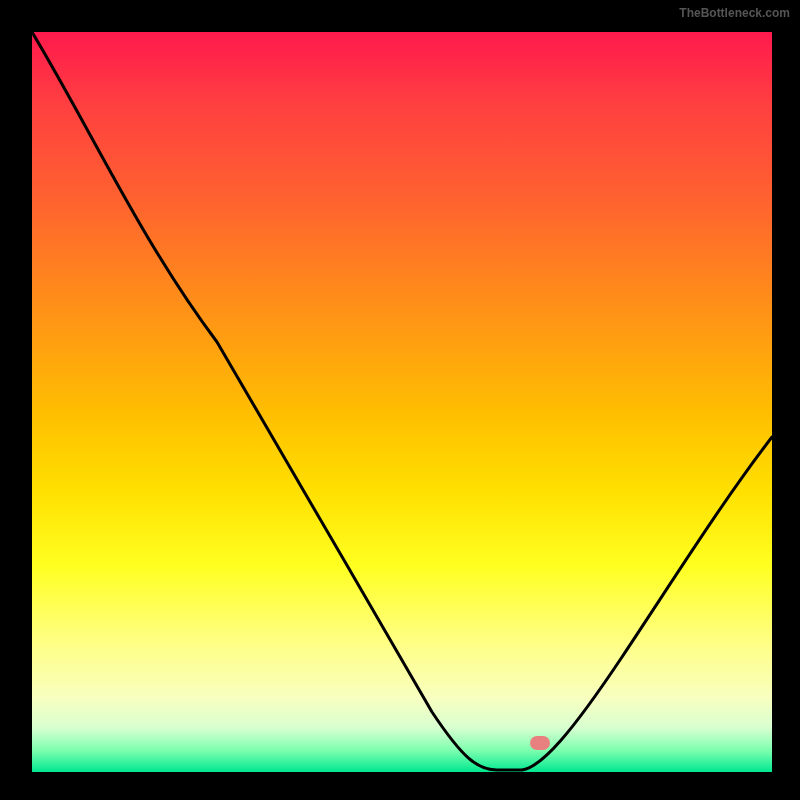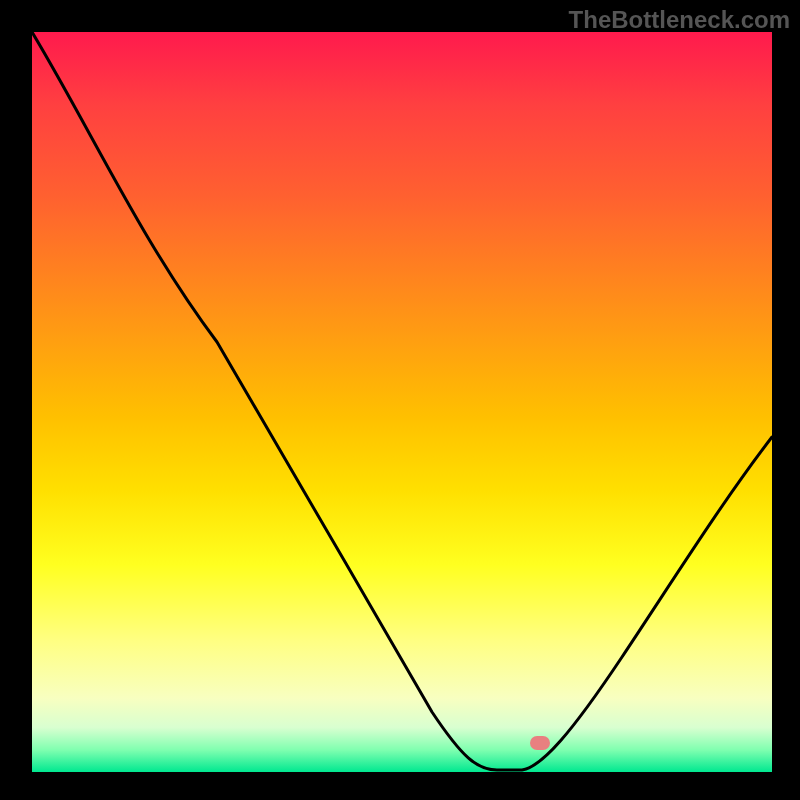--- a/index.html
+++ b/index.html
@@ -15,21 +15,21 @@
     position: relative;
     width: 800px;
     height: 800px;
     background: #000;
   }
   .watermark {
     position: absolute;
     top: 6px;
     right: 10px;
     color: #555;
-    font-size: 24px;
+    font-size: 12px;
     font-weight: bold;
     z-index: 10;
   }
   .plot-area {
     position: absolute;
     left: 32px;
     top: 32px;
     width: 740px;
     height: 740px;
     background: linear-gradient(to bottom,

